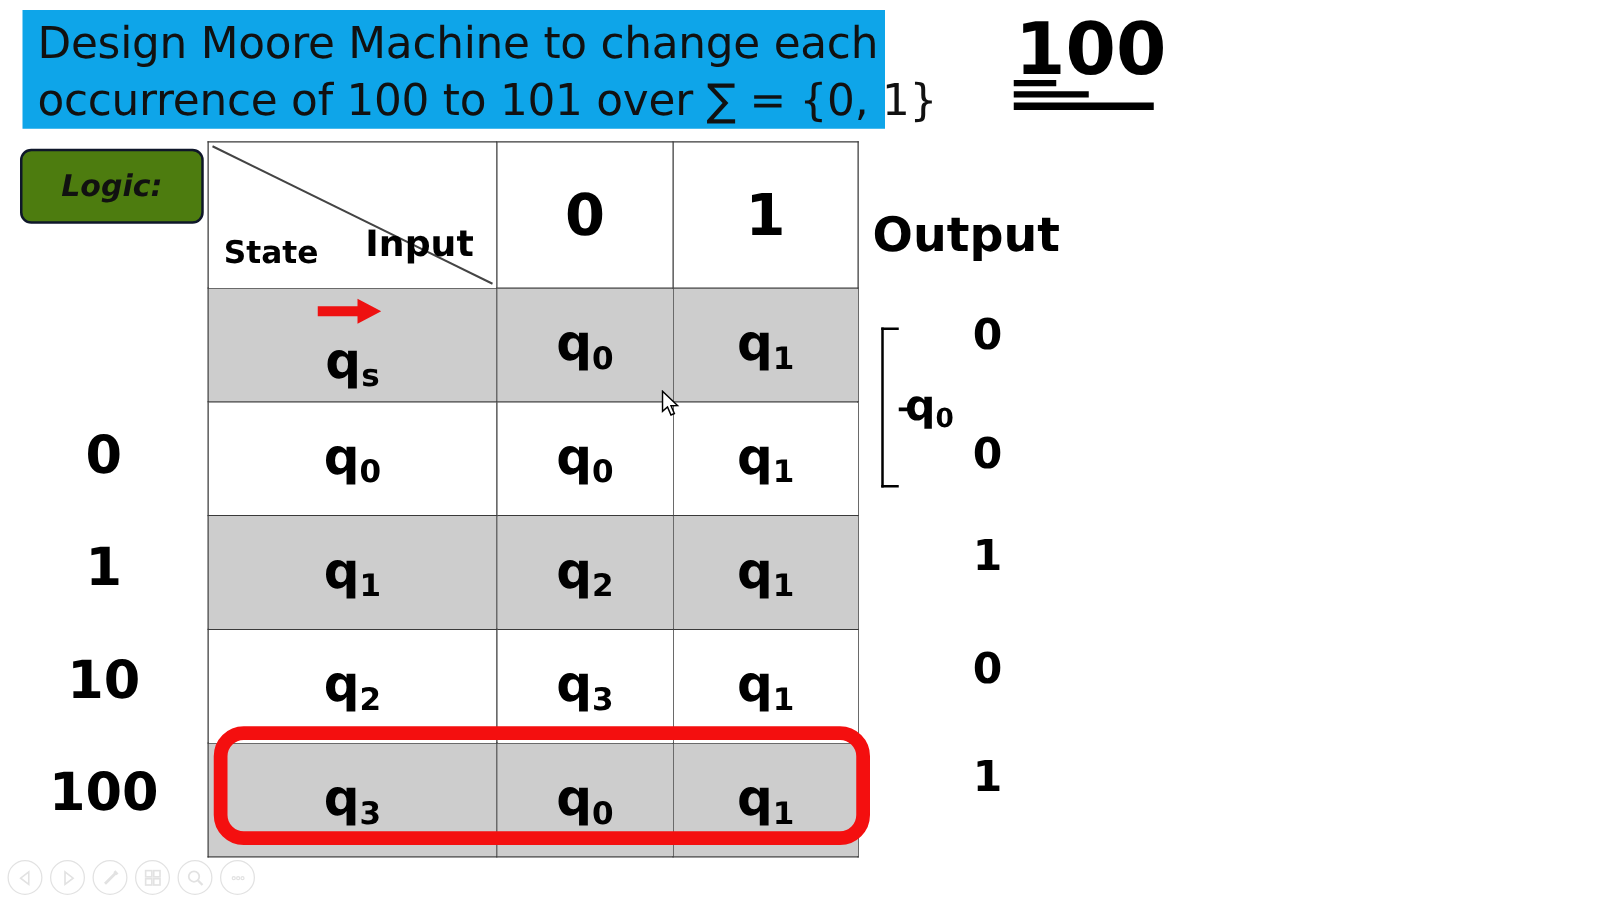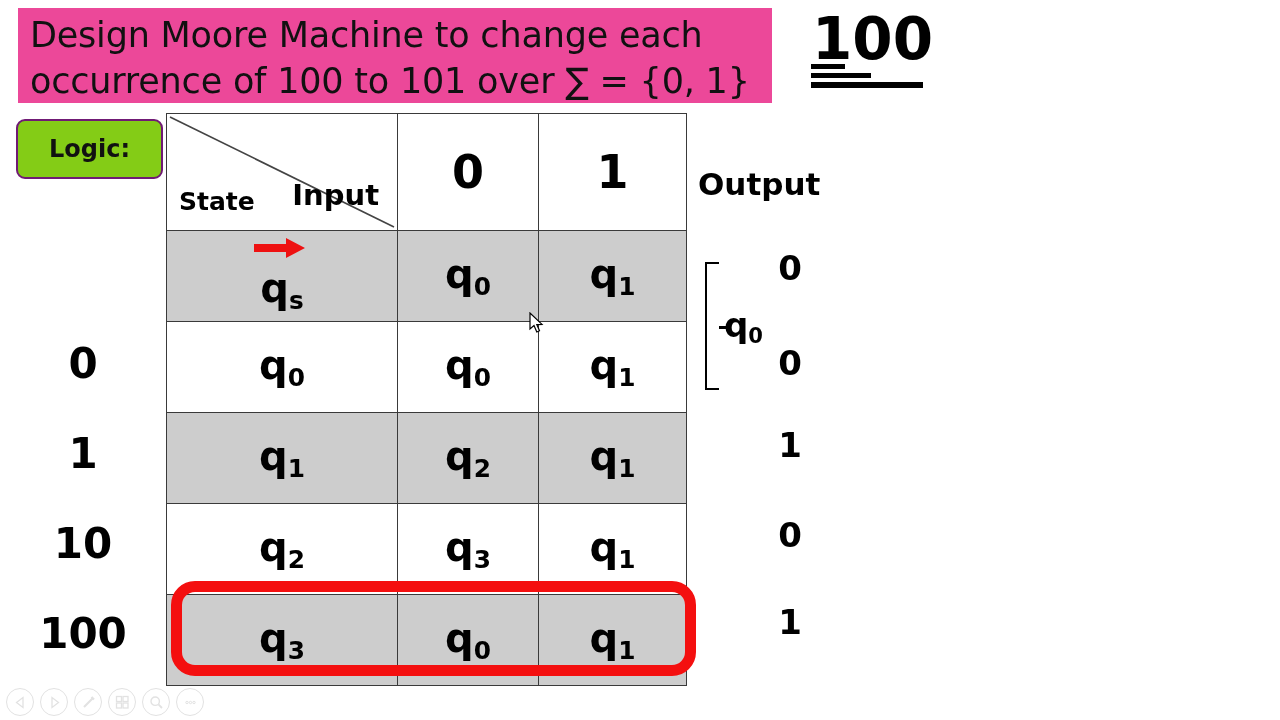--- a/index.html
+++ b/index.html
@@ -12,22 +12,22 @@
   #slide {
     position: relative;
     width: 1280px; height: 720px;
     background: #ffffff;
   }
 
   
   #title-banner {
     position: absolute;
     left: 18px; top: 8px;
-    width: 754px; height: 95px;
-    background: #ec4899;
+    width: 690px; height: 95px;
+    background: #0ea5e9;
     box-sizing: border-box;
     padding: 4px 10px 0 12px;
   }
   .title-line {
     font-family: "DejaVu Sans", sans-serif;
     font-size: 35px;
     line-height: 46px;
     color: #111111;
     white-space: nowrap;
     letter-spacing: -0.2px;
@@ -54,26 +54,27 @@
   }
   #ul1 { width: 34px; height: 5px; margin-left: 1px; margin-top: -4px;}
   #ul2 { width: 60px; height: 5px; margin-left: 1px;}
   #ul3 { width: 112px; height: 6px; margin-left: 1px;}
 
   
   #logic-box {
     position: absolute;
     left: 16px; top: 119px;
     width: 143px; height: 56px;
-    border: 2px solid #701a75;
+    border: 2px solid #0f172a;
     border-radius: 9px;
-    background: #84cc16;
+    background: #4d7c0f;
     display: flex;
     align-items: center;
     justify-content: center;
+    font-style: italic;
   }
   #logic-box span {
     font-family: "DejaVu Sans", sans-serif;
     font-weight: bold;
     font-size: 24px;
     color: #111;
   }
 
   
   #row-labels {
@@ -157,21 +158,21 @@
     box-sizing: border-box;
     pointer-events: none;
   }
 
   
   #output-title {
     position: absolute;
     left: 698px; top: 166px;
     font-family: "DejaVu Sans", sans-serif;
     font-weight: bold;
-    font-size: 31px;
+    font-size: 38px;
     color: #000;
   }
   .out-val {
     position: absolute;
     left: 770px;
     width: 40px;
     text-align: center;
     font-family: "DejaVu Sans", sans-serif;
     font-weight: bold;
     font-size: 34px;

